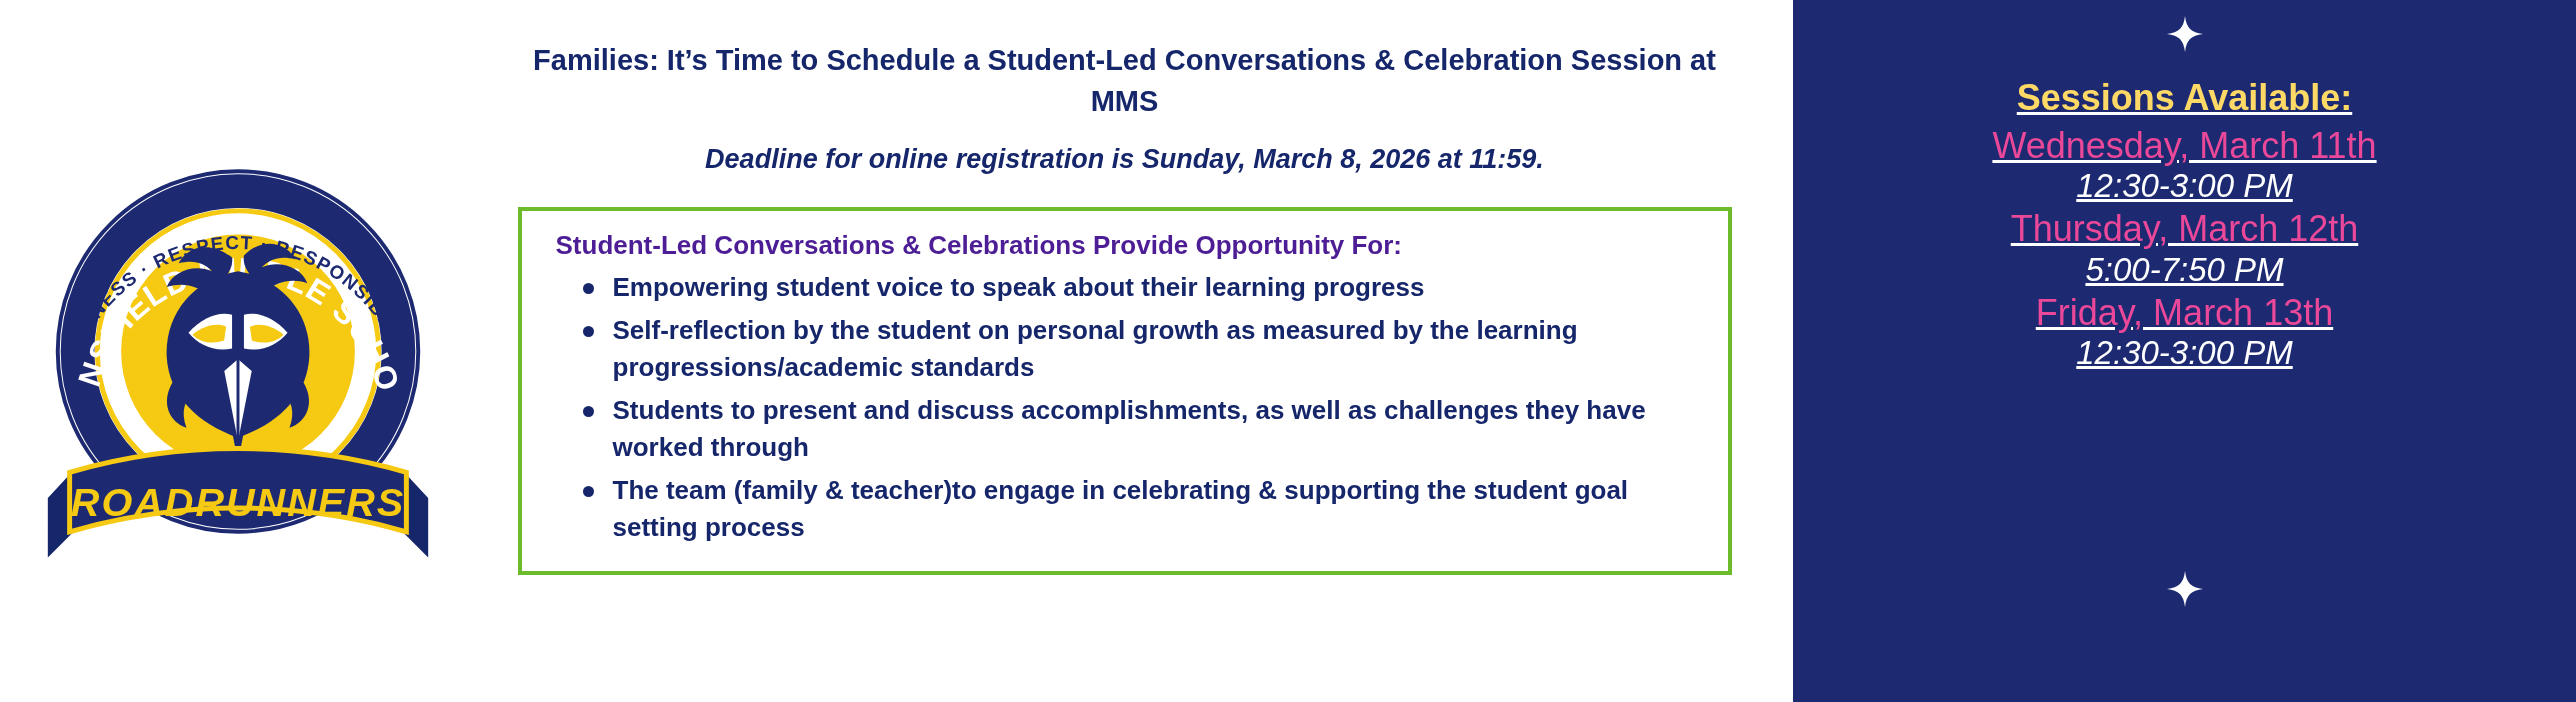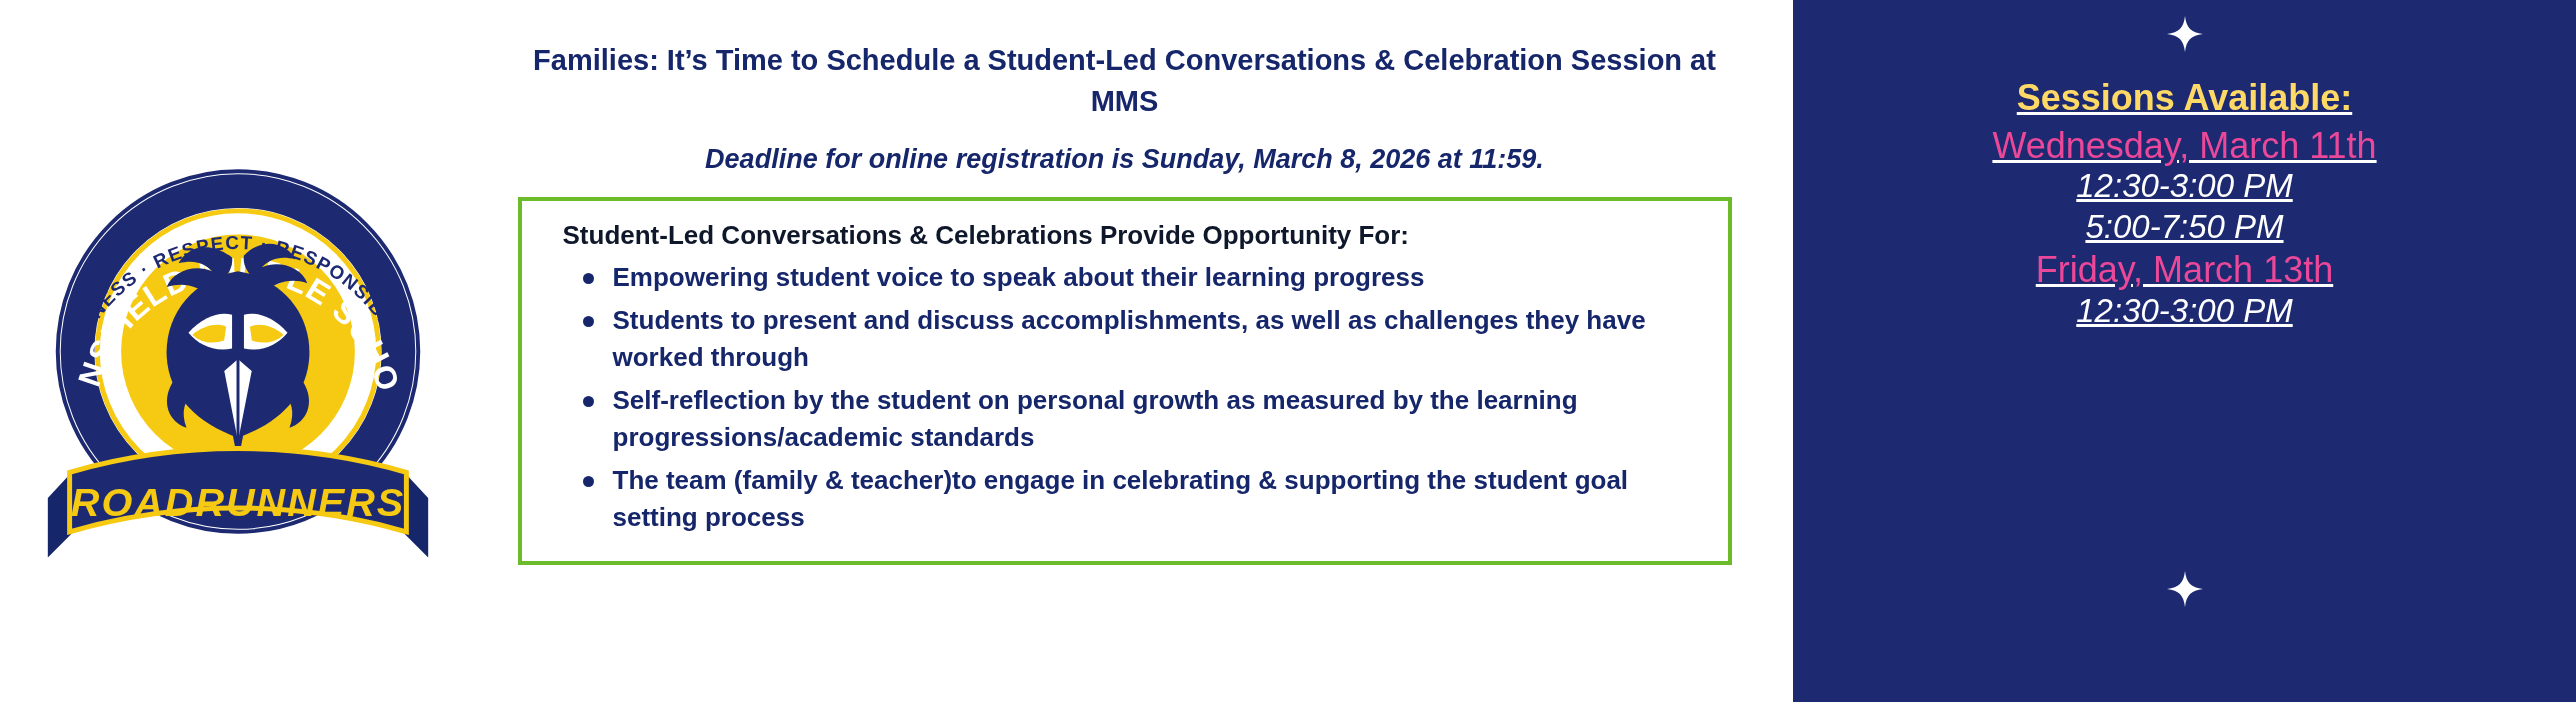--- a/index.html
+++ b/index.html
@@ -53,35 +53,35 @@
     text-align: center;
     max-width: 1219px;
     margin: 18px 0 0 0;
   }
   .deadline {
     color: #16266b;
     font-weight: bold;
     font-style: italic;
     font-size: 27px;
     text-align: center;
-    margin: 22px 0 2px 0;
+    margin: 22px 0 12px 0;
   }
   .box {
     margin-top: 20px;
     border: 4px solid #6cbb2a;
     width: 1214px;
     box-sizing: border-box;
     padding: 18px 26px 22px 26px;
     background: #ffffff;
   }
   .box-title {
-    color: #0f172a;
+    color: #4c1d95;
     font-weight: bold;
     font-size: 26px;
-    margin: 0 0 6px 15px;
+    margin: 0 0 6px 8px;
     line-height: 1.3;
   }
   ul.bullets {
     margin: 4px;
     padding-left: 57px;
     list-style: none;
   }
   ul.bullets li {
     position: relative;
     color: #16266b;
@@ -207,39 +207,40 @@
   </div>
 
   <div class="mid-col">
     <div class="headline">Families:  It’s Time to Schedule a Student-Led Conversations &amp; Celebration Session at MMS</div>
     <div class="deadline">Deadline for online registration is Sunday, March 8, 2026 at 11:59.</div>
 
     <div class="box">
       <div class="box-title">Student-Led Conversations &amp; Celebrations Provide Opportunity For:</div>
       <ul class="bullets">
         <li>Empowering student voice to speak about their learning progress</li>
+        <li>Self-reflection by the student on personal growth as measured by the learning progressions/academic standards</li>
         <li>Students to present and discuss accomplishments, as well as challenges they have worked through</li>
-        <li>Self-reflection by the student on personal growth as measured by the learning progressions/academic standards</li>
         <li>The team (family &amp; teacher)to engage in celebrating &amp; supporting the student goal setting process</li>
       </ul>
     </div>
   </div>
 
   <div class="right-col">
     <span class="sparkle top">
       <svg width="40" height="40" viewBox="0 0 40 40">
         <path d="M20 2 C21.5 14 26 18.5 38 20 C26 21.5 21.5 26 20 38 C18.5 26 14 21.5 2 20 C14 18.5 18.5 14 20 2 Z" fill="#ffffff"></path>
       </svg>
     </span>
 
     <div class="sessions-title">Sessions Available:</div>
 
     <div class="session-day">Wednesday, March 11th</div>
     <div class="session-time">12:30-3:00 PM</div>
 
+    <div class="session-day">Thursday, March 12th</div>
     <div class="session-time">5:00-7:50 PM</div>
 
     <div class="session-day">Friday, March 13th</div>
     <div class="session-time">12:30-3:00 PM</div>
 
     <span class="sparkle bottom">
       <svg width="40" height="40" viewBox="0 0 40 40">
         <path d="M20 2 C21.5 14 26 18.5 38 20 C26 21.5 21.5 26 20 38 C18.5 26 14 21.5 2 20 C14 18.5 18.5 14 20 2 Z" fill="#ffffff"></path>
       </svg>
     </span>

